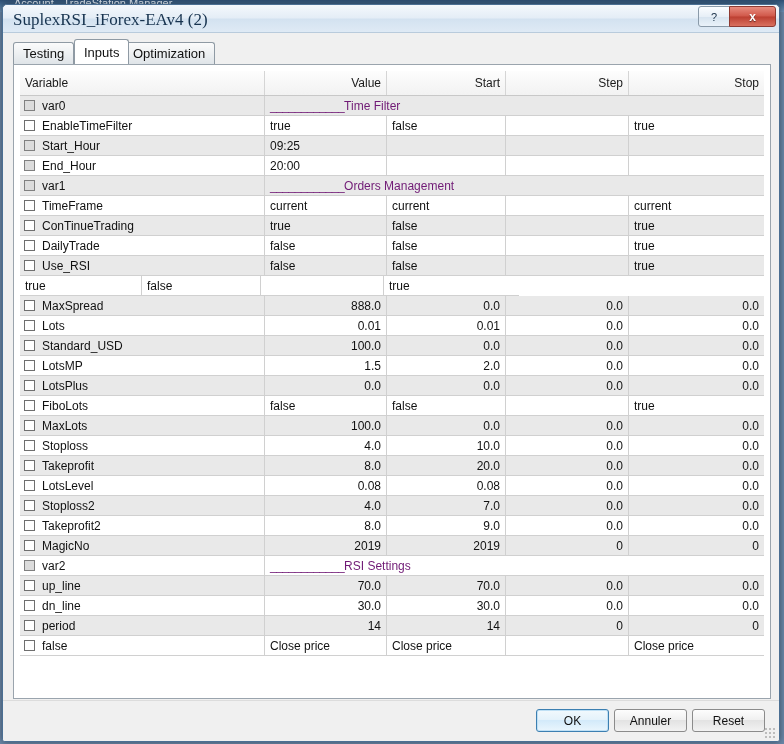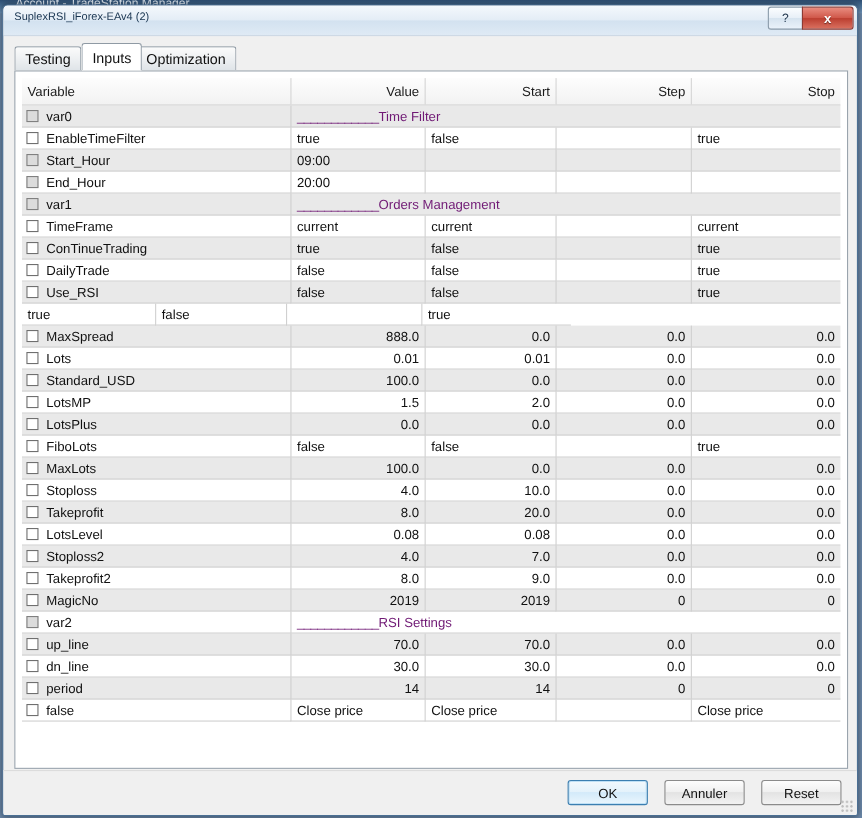--- a/index.html
+++ b/index.html
@@ -33,21 +33,21 @@
     overflow: hidden;
   }
   .titlebar {
     position: absolute; left: 0; top: 0; right: 0; height: 27px;
     background: linear-gradient(to bottom, #f4f8fc 0%, #e4edf6 48%, #d3e2f0 52%, #dfeaf5 100%);
     border-bottom: 1px solid #b9cbdc;
     border-radius: 4px 4px 0 0;
   }
   .title-text {
     position: absolute; left: 10px; top: 5px;
-    font-size: 10px; color: #17334f; white-space: nowrap;
+    font-size: 17px; color: #17334f; white-space: nowrap; font-family: Liberation Serif, serif;
   }
   .win-btns { position: absolute; right: 3px; top: 1px; display: flex; gap: 0; }
   .win-btn {
     width: 29px; height: 19px;
     border: 1px solid #8a9aa9;
     border-radius: 2px;
     display: flex; align-items: center; justify-content: center;
     font-size: 11px; color: #20364d;
     background: linear-gradient(to bottom,#fbfdff 0%, #e7eff7 50%, #d6e3ef 51%, #eaf2fa 100%);
   }
@@ -174,21 +174,21 @@
   .btn.lsbtn { width: 103px; height: 22px; }
 
   
   .bottombar {
     position: absolute; left: 0; right: 0; bottom: 0; height: 40px;
     background: #f0f0f0;
     border-top: 1px solid #dcdcdc;
   }
   .bottom-btns {
     position: absolute; right: 14px; top: 8px;
-    display: flex; gap: 15px;
+    display: flex; gap: 5px;
   }
   .btn.dlgbtn { width: 73px; height: 23px; }
   .btn.default {
     border: 1px solid #3c7fb1;
     box-shadow: inset 0 0 0 1px #bfe0f5;
     background: linear-gradient(to bottom,#f2f9fd 0%, #e4f2fb 47%, #d3eafa 50%, #eaf6fd 100%);
   }
   .resize-grip {
     position: absolute; right: 3px; bottom: 2px;
     width: 12px; height: 12px;
@@ -252,21 +252,21 @@
               <div class="cell c-val txt">true</div>
               <div class="cell c-start txt">false</div>
               <div class="cell c-step txt"></div>
               <div class="cell c-stop txt">true</div>
             </div>
             <div class="row even">
               <div class="cell c-var txt">
                 <span class="chk disabled"></span>
                 <span>Start_Hour</span>
               </div>
-              <div class="cell c-val txt">09:00</div>
+              <div class="cell c-val txt">09:25</div>
               <div class="cell c-start txt"></div>
               <div class="cell c-step txt"></div>
               <div class="cell c-stop txt"></div>
             </div>
             <div class="row odd">
               <div class="cell c-var txt">
                 <span class="chk disabled"></span>
                 <span>End_Hour</span>
               </div>
               <div class="cell c-val txt">20:00</div>

